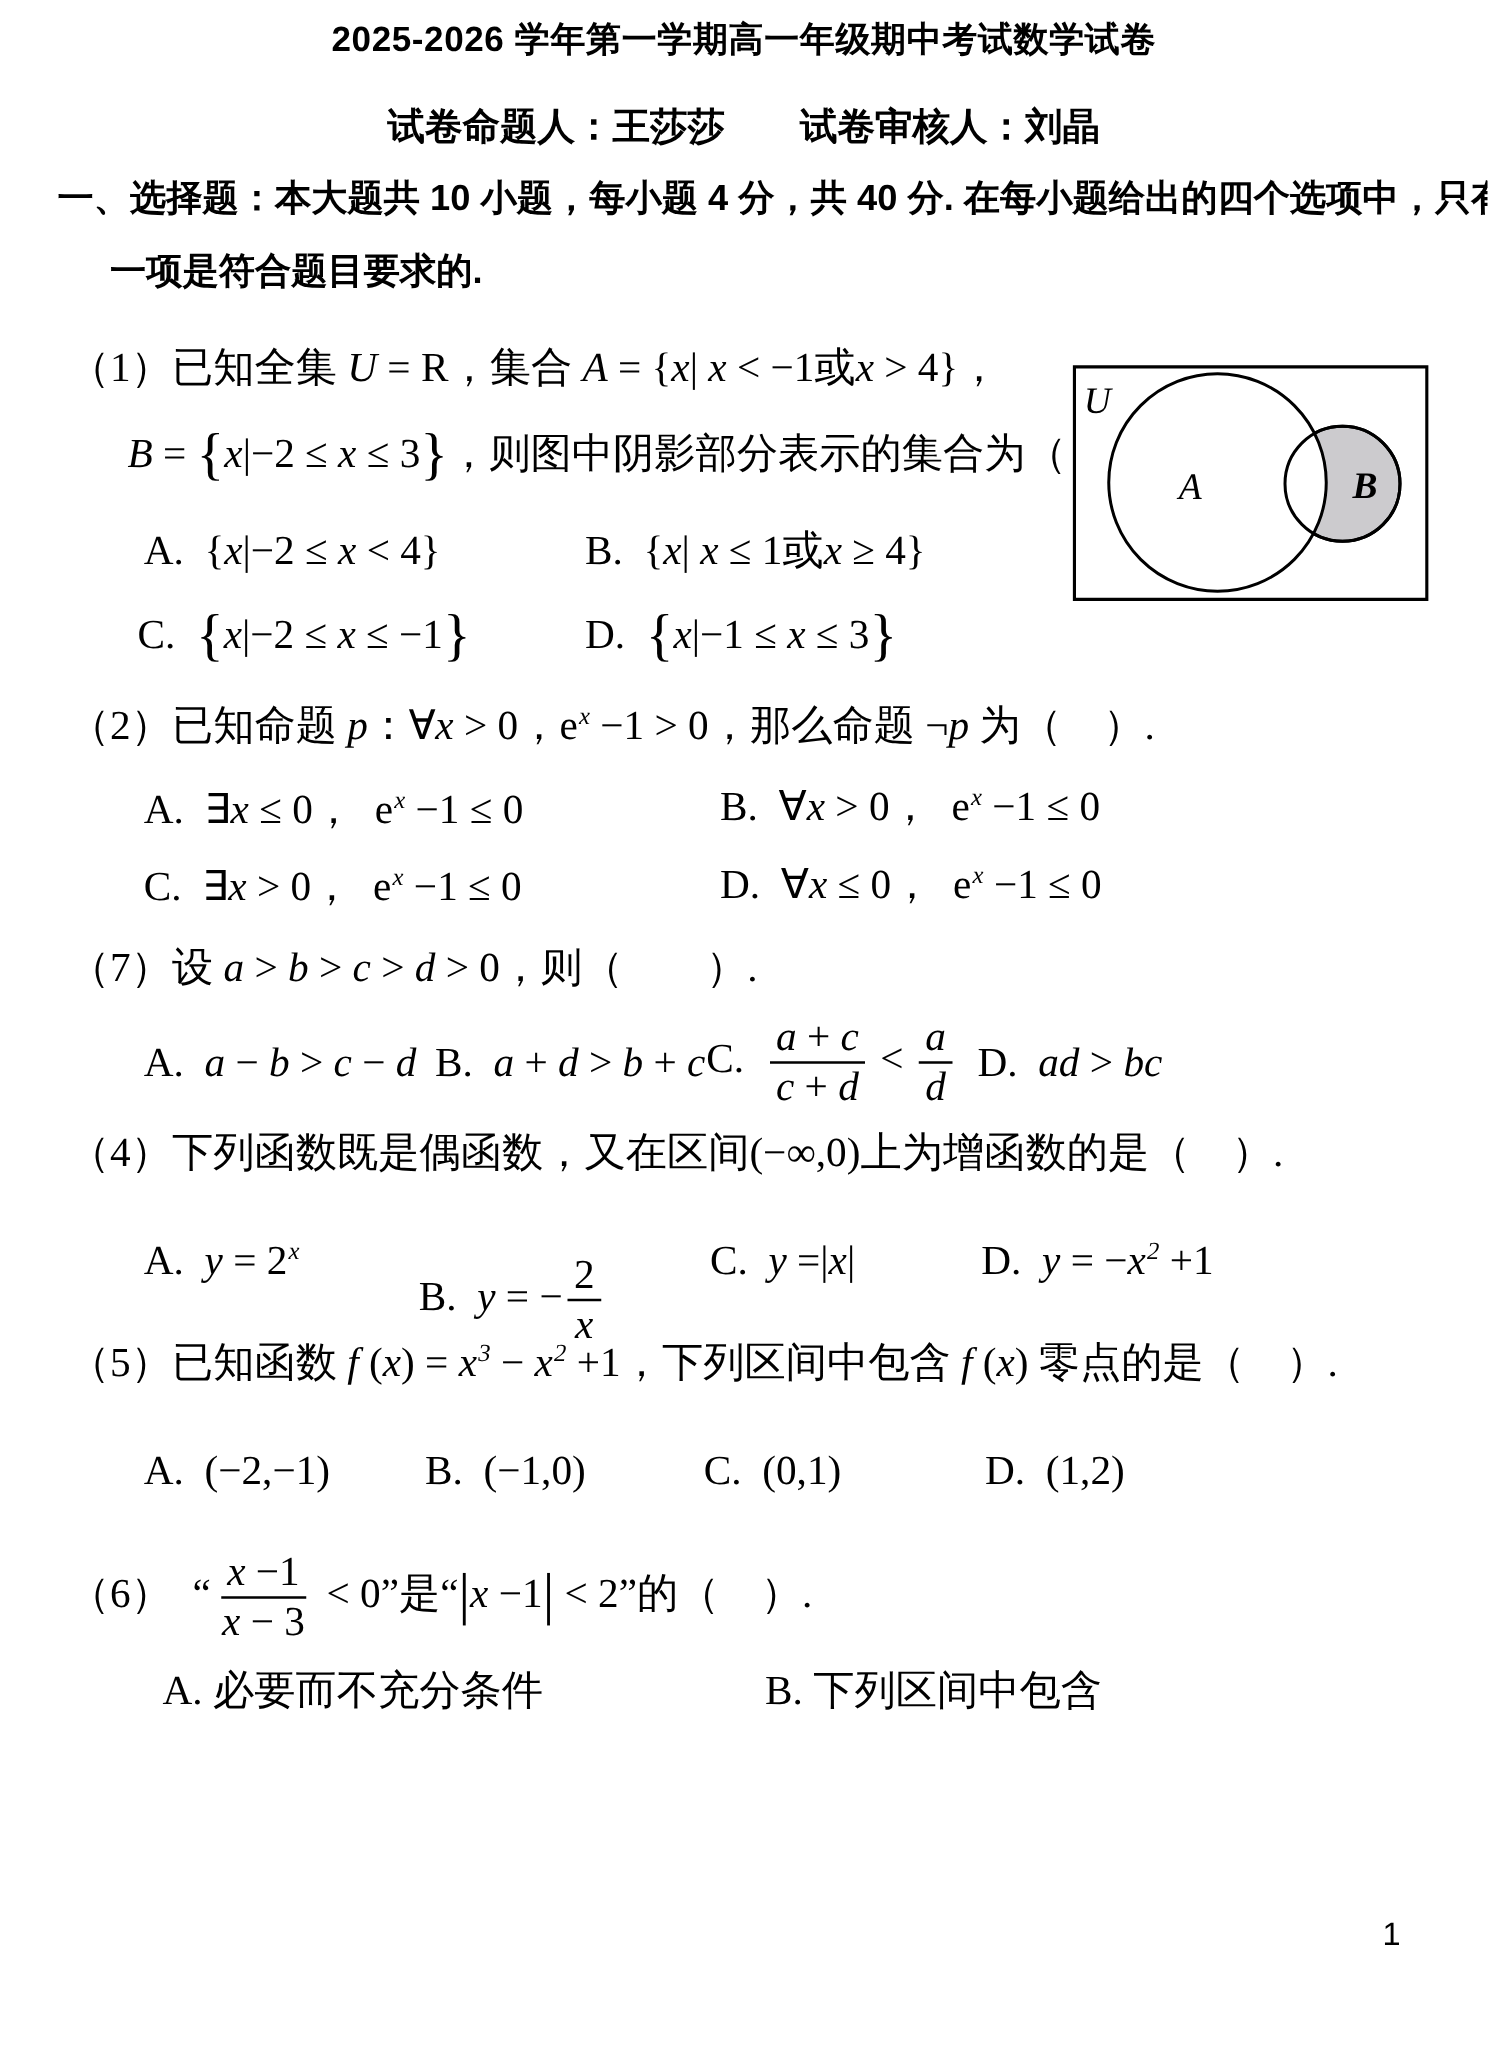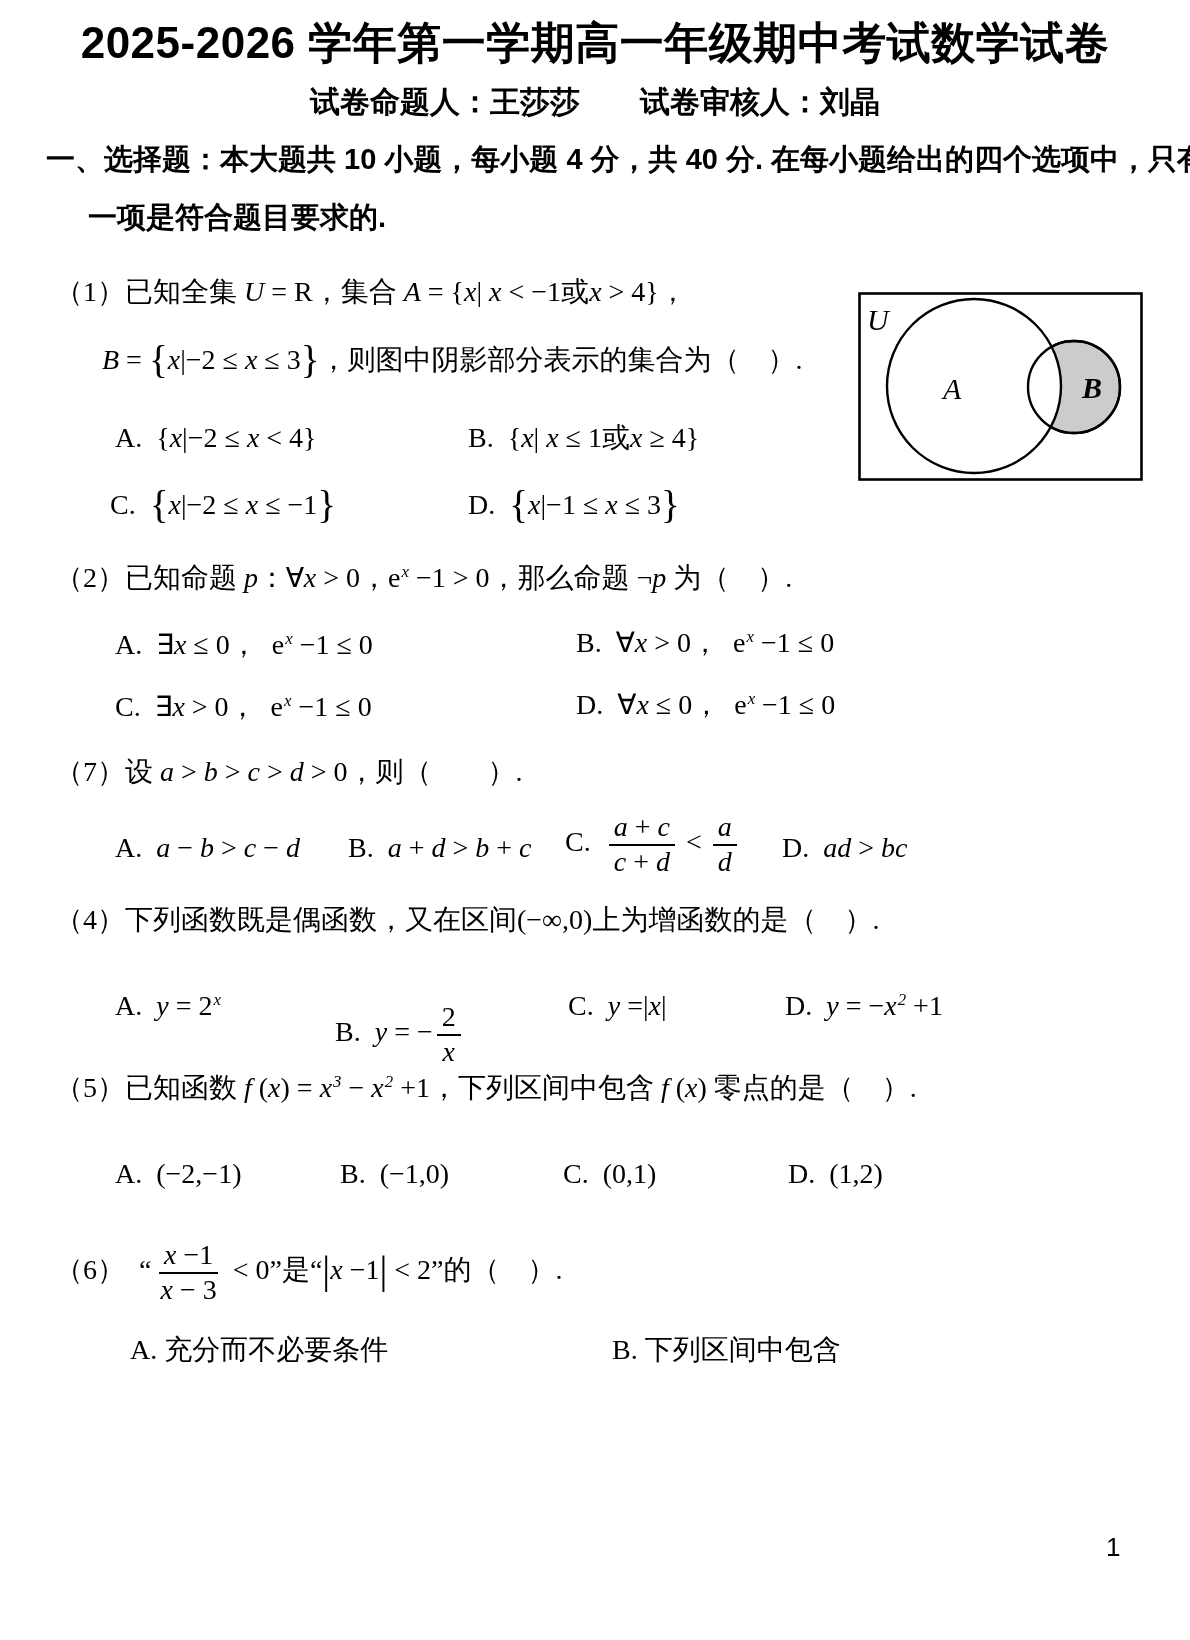--- a/index.html
+++ b/index.html
@@ -7,26 +7,26 @@
   body {
     position:relative;
     width:1190px; height:1640px;
     font-family:"Liberation Serif", serif;
     color:#000;
     overflow:hidden;
   }
   .ln {
     position:absolute;
     white-space:pre;
-    font-size:28px;
+    font-size:33px;
     line-height:1.3;
   }
   .ctr { left:0; right:0; text-align:center; }
   .hd { font-family:"Liberation Sans", sans-serif; font-weight:700; }
-  .t1 { font-size:44px; letter-spacing:0.5px; }
+  .t1 { font-size:28px; letter-spacing:0.5px; }
   .t2 { font-size:30px; }
   .t3 { font-size:29px; }
   .mi { font-style:italic; }
   sup { font-size:60%; line-height:0; vertical-align:super; margin-left:1px; }
   .big { font-size:140%; line-height:1; vertical-align:-0.1em; }
   .frac {
     display:inline-flex; flex-direction:column; align-items:center;
     vertical-align:middle; margin:0 4px; text-align:left;
   }
   .frac .num { display:block; padding:0 5px 1px; border-bottom:2px solid #000; line-height:1.1; }
@@ -80,16 +80,16 @@
 <div class="ln" style="left:568px; top:988px"><span>C.  </span><span class="mi">y</span><span> =|</span><span class="mi">x</span><span>|</span></div>
 <div class="ln" style="left:785px; top:988px"><span>D.  </span><span class="mi">y</span><span> = −</span><span class="mi">x<sup>2</sup></span><span> +1</span></div>
 
 <div class="ln" style="left:55px; top:1070px"><span>（5）已知函数 </span><span class="mi">f</span><span> (</span><span class="mi">x</span><span>) = </span><span class="mi">x<sup>3</sup></span><span> − </span><span class="mi">x<sup>2</sup></span><span> +1，下列区间中包含 </span><span class="mi">f</span><span> (</span><span class="mi">x</span><span>) 零点的是（　）.</span></div>
 <div class="ln" style="left:115px; top:1156px"><span>A.  (−2,−1)</span></div>
 <div class="ln" style="left:340px; top:1156px"><span>B.  (−1,0)</span></div>
 <div class="ln" style="left:563px; top:1156px"><span>C.  (0,1)</span></div>
 <div class="ln" style="left:788px; top:1156px"><span>D.  (1,2)</span></div>
 
 <div class="ln" style="left:55px; top:1240px"><span>（6）  “</span><span class="frac"><span class="num"><span class="mi">x</span><span> −1</span></span><span class="den"><span class="mi">x</span><span> − 3</span></span></span><span> &lt; 0”是“</span><span class="big">|</span><span class="mi">x</span><span> −1</span><span class="big">|</span><span> &lt; 2”的（　）.</span></div>
-<div class="ln" style="left:130px; top:1332px"><span>A. 充分而不必要条件</span></div>
+<div class="ln" style="left:130px; top:1332px"><span>A. 必要而不充分条件</span></div>
 <div class="ln" style="left:612px; top:1332px"><span>B. 下列区间中包含</span></div>
 
 <div class="pgnum">1</div>
 
 </body></html>

